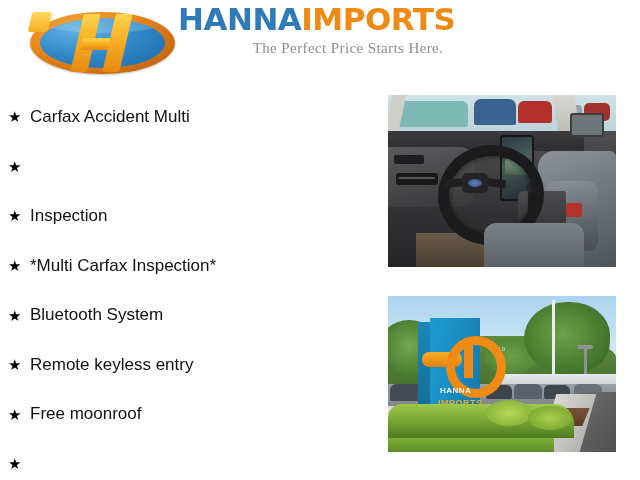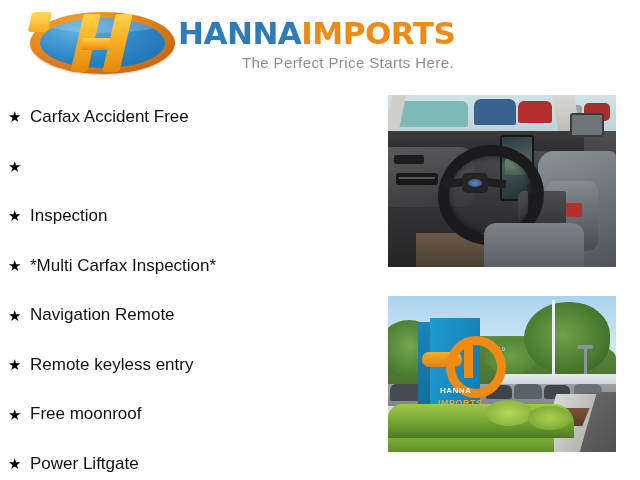--- a/index.html
+++ b/index.html
@@ -76,35 +76,35 @@
   .brand-mark .h-cap {
     left: 76px; top: 0px;
     width: 20px; height: 20px;
     background: linear-gradient(180deg, #ffd85a 0%, #f7ae25 100%);
     transform: skewX(-13deg);
     border-radius: 3px;
   }
 
   .brand-text {
     position: absolute;
-    left: 178px; top: 16px;
+    left: 178px; top: 2px;
     width: 340px;
   }
   .wordmark {
     font-family: "DejaVu Sans", sans-serif;
     font-size: 31px;
     font-weight: bold;
     letter-spacing: -0.5px;
     line-height: 34px;
     white-space: nowrap;
   }
   .wordmark .w-hanna { color: #2f7bba; }
   .wordmark .w-imports { color: #ef8a14; }
   .tagline {
-    font-family: Liberation Sans, sans-serif;
+    font-family: Liberation Serif, serif;
     font-size: 15px;
     color: #8e8e8e;
     letter-spacing: 0.4px;
     margin-top: 4px;
     text-align: center;
     white-space: nowrap;
   }
 
   
   .feature-list {
@@ -415,55 +415,54 @@
     <div class="wordmark"><span class="w-hanna">HANNA</span><span class="w-imports">IMPORTS</span></div>
     <div class="tagline">The Perfect Price Starts Here.</div>
   </div>
 
 </div>
 
 <div class="feature-list">
 
   <div class="feature-row">
     <span class="bullet-star">★</span>
-    <span class="feature-label">Carfax Accident Free</span>
+    <span class="feature-label">Carfax Accident Multi</span>
   </div>
 
   <div class="feature-row">
     <span class="bullet-star">★</span>
   </div>
 
   <div class="feature-row">
     <span class="bullet-star">★</span>
     <span class="feature-label">Inspection</span>
   </div>
 
   <div class="feature-row">
     <span class="bullet-star">★</span>
     <span class="feature-label">*Multi Carfax Inspection*</span>
   </div>
 
   <div class="feature-row">
     <span class="bullet-star">★</span>
-    <span class="feature-label">Navigation Remote</span>
+    <span class="feature-label">Bluetooth System</span>
   </div>
 
   <div class="feature-row">
     <span class="bullet-star">★</span>
     <span class="feature-label">Remote keyless entry</span>
   </div>
 
   <div class="feature-row">
     <span class="bullet-star">★</span>
     <span class="feature-label">Free moonroof</span>
   </div>
 
   <div class="feature-row">
     <span class="bullet-star">★</span>
-    <span class="feature-label">Power Liftgate</span>
   </div>
 
 </div>
 
 <div class="photo photo-interior">
   <div class="int-windshield"></div>
   <div class="int-car-green"></div>
   <div class="int-car-blue"></div>
   <div class="int-car-red"></div>
   <div class="int-car-grey"></div>

